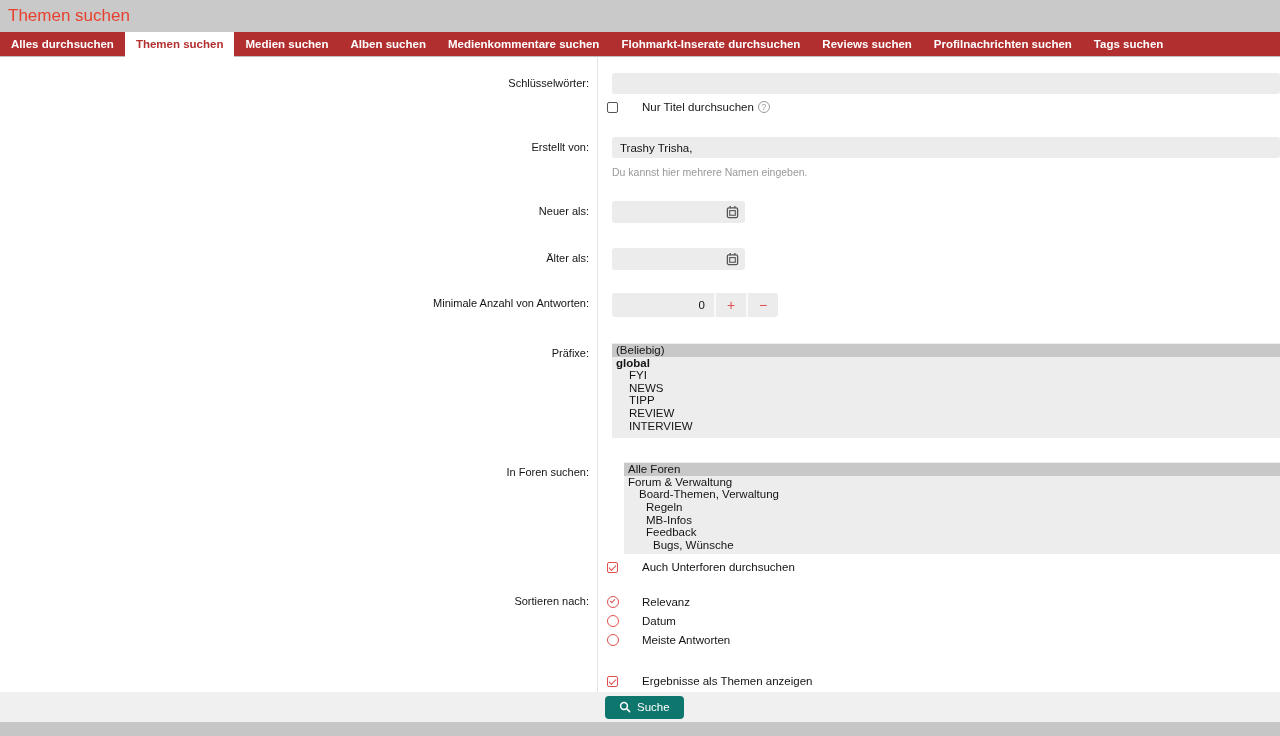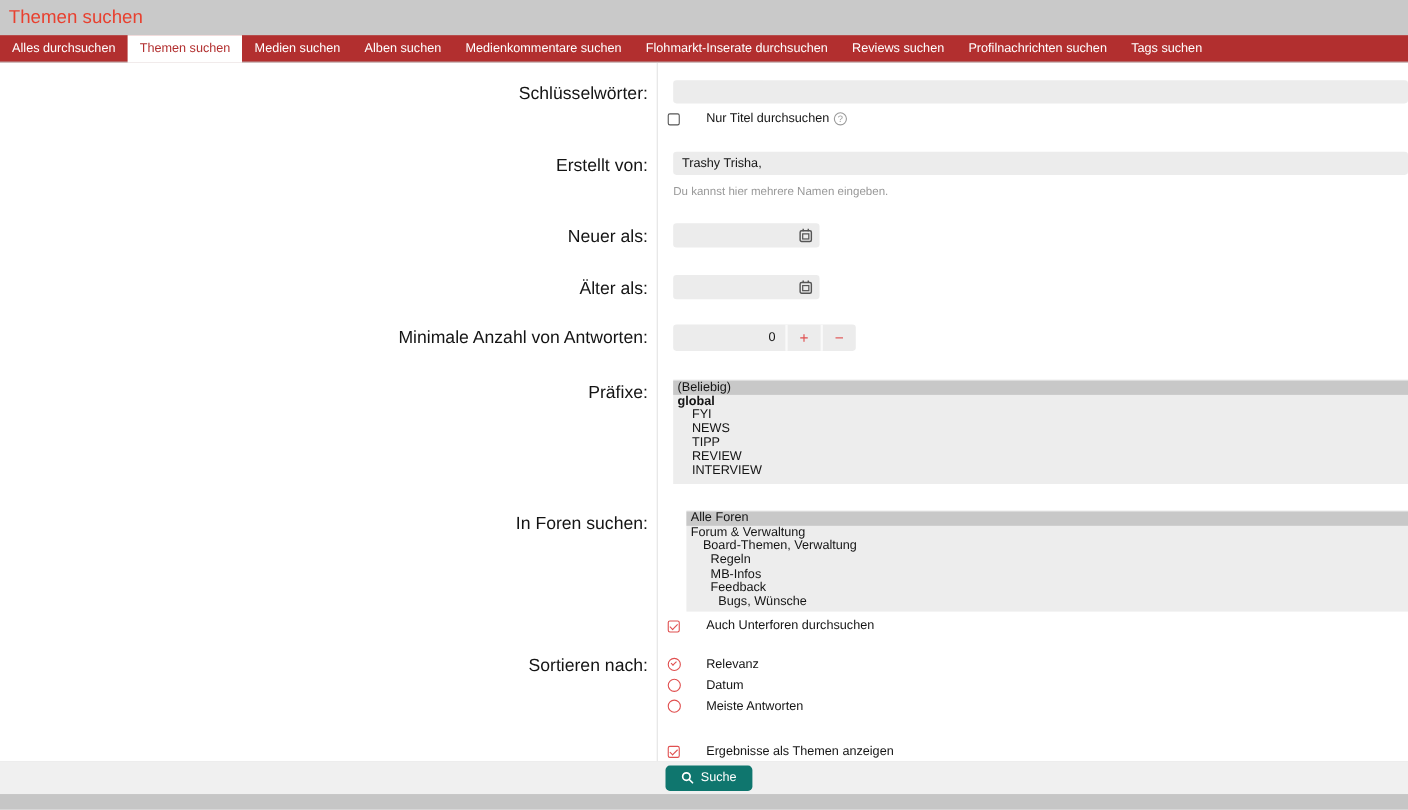--- a/index.html
+++ b/index.html
@@ -5,29 +5,29 @@
   * { margin:0; padding:0; box-sizing:border-box; }
   html,body { width:1280px; height:736px; overflow:hidden; }
   body { font-family:"Liberation Sans", sans-serif; background:#c9c9c9; color:#141414; }
 
   
   .header { height:32px; background:#c9c9c9; padding:6px 0 0 8px; }
   .page-title { color:#e8402f; font-size:17px; font-weight:400; }
 
   
   .tabbar { height:25px; background:#b22f2f; display:flex; align-items:stretch; border-bottom:1px solid #bdbdbd; }
-  .tab { color:#ffffff; font-size:11.5px; font-weight:normal; line-height:24px; padding:0 11px; white-space:nowrap; cursor:pointer; }
+  .tab { color:#ffffff; font-size:11.5px; font-weight:bold; line-height:24px; padding:0 11px; white-space:nowrap; cursor:pointer; }
   .tab.active { background:#ffffff; color:#b22f2f; margin-bottom:-1px; }
 
   
   .content { background:#ffffff; height:635px; position:relative; overflow:hidden; }
   .vdivider { position:absolute; left:597px; top:0; bottom:0; width:1px; background:#e3e3e3; }
 
   .row { display:flex; align-items:flex-start; }
-  .lbl-col { width:597px; flex:0 0 597px; text-align:right; padding-right:8px; font-size:16px; color:#141414; padding-top:4px; }
+  .lbl-col { width:597px; flex:0 0 597px; text-align:right; padding-right:8px; font-size:11px; color:#141414; padding-top:4px; }
   .fld-col { flex:1; padding-left:15px; display:flex; align-items:flex-start; }
 
   .txt-input { background:#ececec; border:none; border-radius:3px; height:21px; font-size:11.5px; font-family:"Liberation Sans",sans-serif; padding:0 8px; color:#141414; outline:none; }
   .wide { flex:1; margin-right:0; }
 
   .hint { font-size:10.5px; color:#999999; }
 
   .datefield { width:133px; height:22px; background:#ececec; border-radius:3px; position:relative; }
   .datefield input { background:transparent; width:100%; height:100%; border:none; outline:none; font-size:11.5px; padding:0 24px 0 8px; }
   .cal-icon { position:absolute; right:6px; top:4px; width:13px; height:14px; cursor:pointer; }

